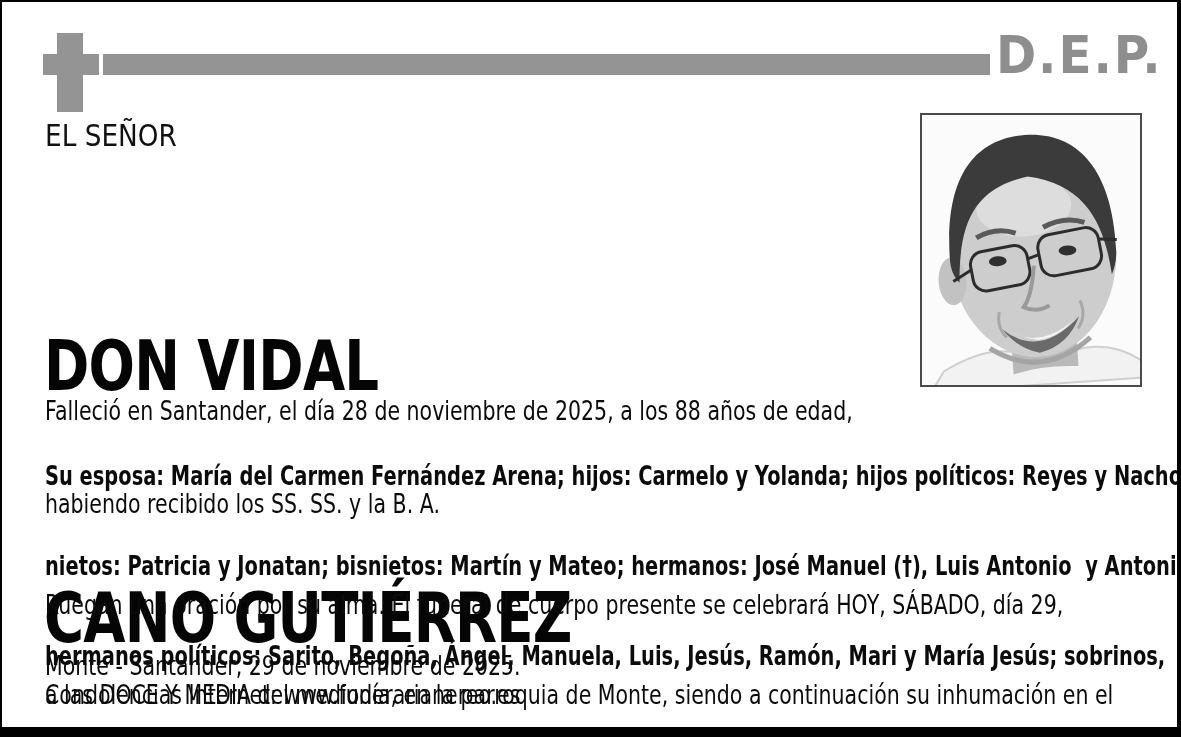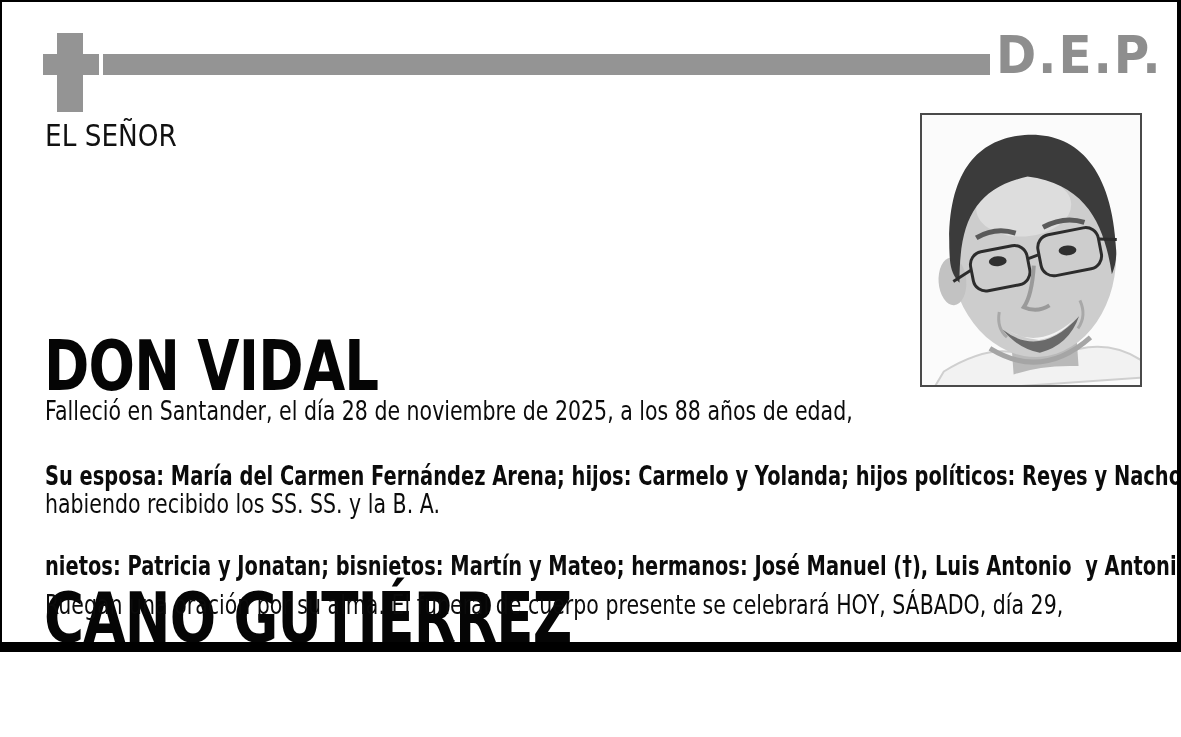--- a/index.html
+++ b/index.html
@@ -1,18 +1,18 @@
 <!DOCTYPE html>
 <html><head>
 <meta charset="utf-8">
 <style>
   html,body{margin:0;padding:0;background:#ffffff;}
   .page{
     position:relative;
-    width:1181px;height:652px;
+    width:1181px;height:737px;
     box-sizing:border-box;
     background:#ffffff;
     border-top:2px solid #000;
     border-left:2px solid #000;
     border-right:4px solid #000;
     border-bottom:10px solid #000;
     overflow:hidden;
     font-family:"DejaVu Sans","Liberation Sans",sans-serif;
     color:#0b0b0b;
   }

